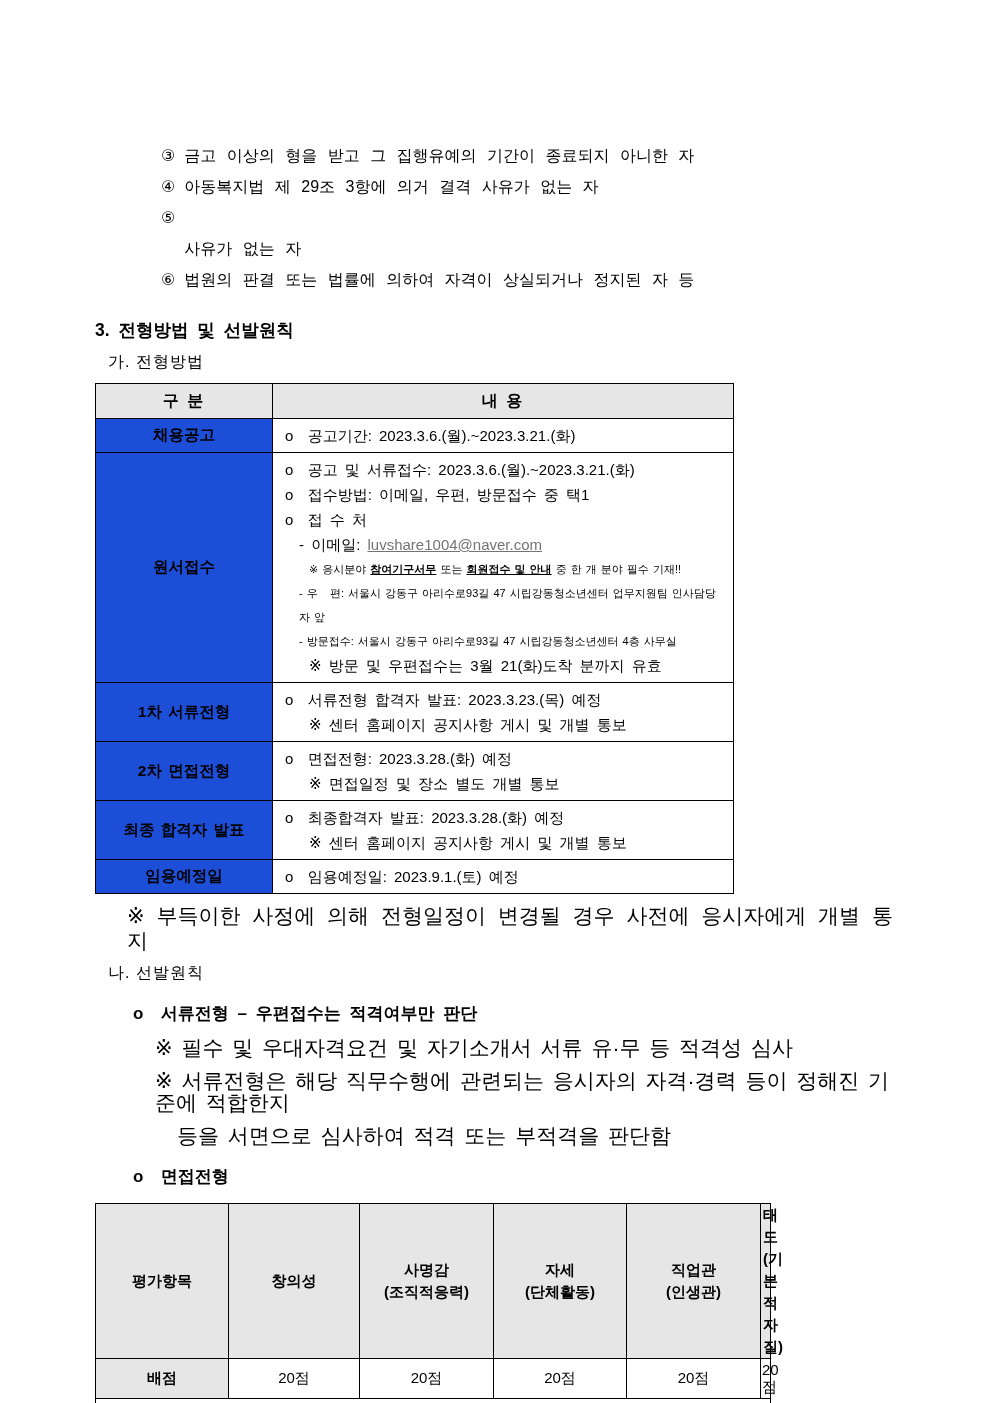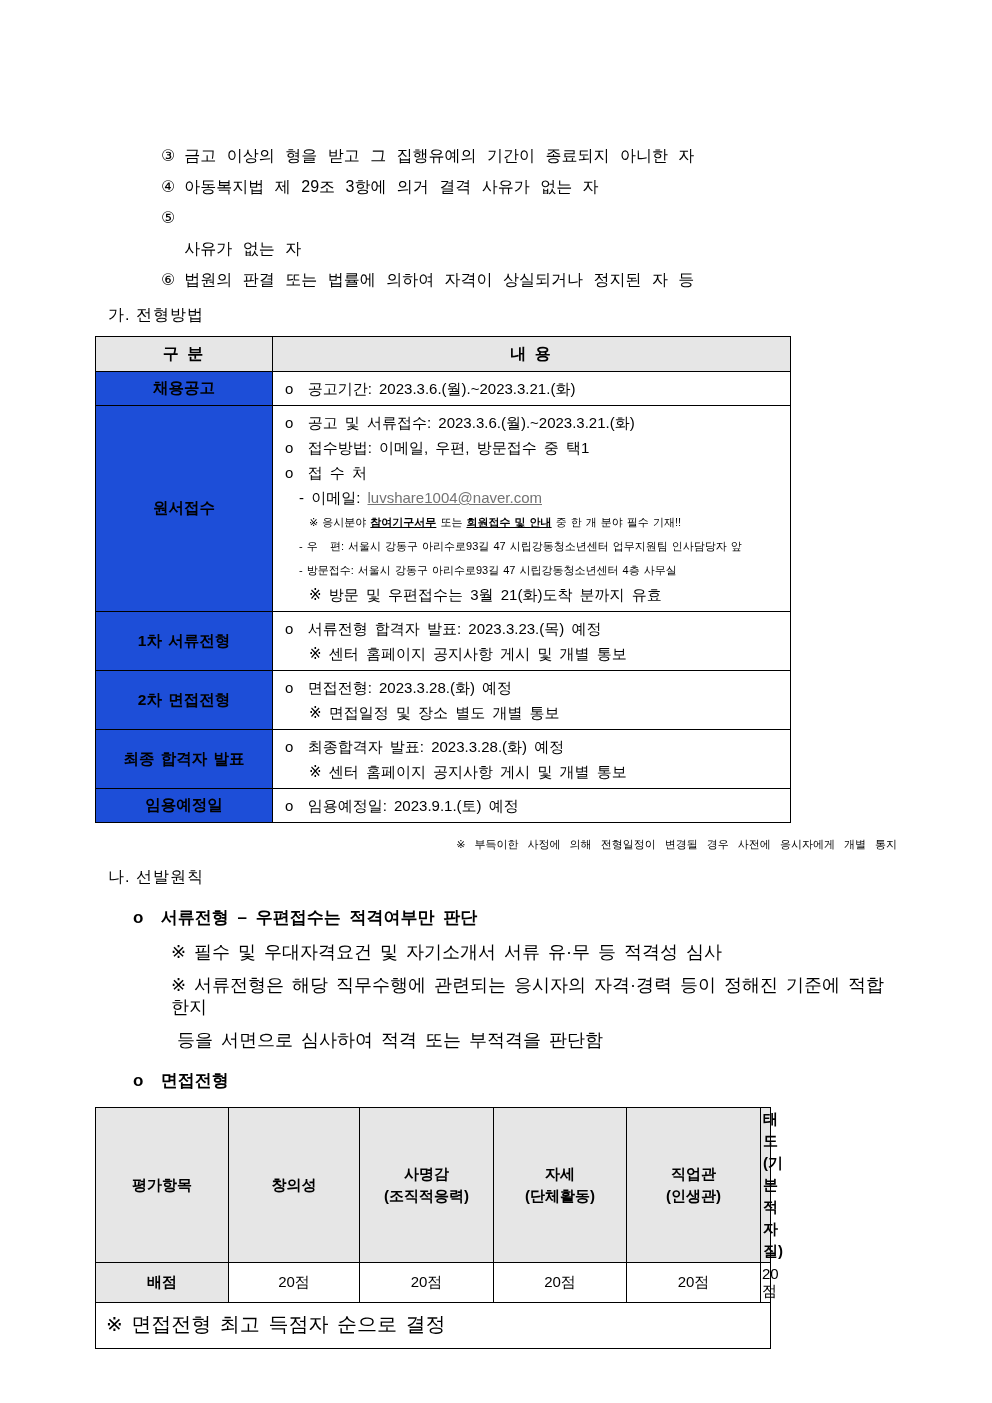--- a/index.html
+++ b/index.html
@@ -16,37 +16,37 @@
   .top-item{display:flex;font-size:16px;line-height:31px;word-spacing:6px;}
   .top-item .num{flex:0 0 auto;margin-right:9px;}
   .top-item .txt{flex:1 1 auto;white-space:pre-wrap;}
 
   
   .sec-title{margin:24px 0 0 0;font-size:17.5px;font-weight:bold;line-height:23px;word-spacing:4px;}
   .sub-title{margin:9px 0 0 13px;font-size:16px;line-height:22px;letter-spacing:1px;}
 
   
   table{border-collapse:collapse;table-layout:fixed;}
-  .t1{width:696px;margin-top:10px;}
+  .t1{width:639px;margin-top:10px;}
   .t1 th,.t1 td{border:1px solid #000;}
   .t1 .hdr{background:#e6e6e6;font-size:16px;font-weight:bold;text-align:center;height:32px;letter-spacing:2px;}
   .t1 .lbl{background:#1d4ed8;font-size:15.5px;font-weight:bold;text-align:center;vertical-align:middle;width:176px;word-spacing:2px;}
   .t1 .cnt{padding:4px 8px 4px 12px;vertical-align:middle;font-size:15px;line-height:25px;}
   .ln{white-space:pre-wrap;word-spacing:3px;}
   .ln.l1{margin-left:14px;}
   .ln.l2{margin-left:24px;}
   .ln.small{font-size:11px;line-height:24px;word-spacing:1px;}
   .bold-u{font-weight:bold;text-decoration:underline;}
   a.email{color:#737373;text-decoration:underline;cursor:pointer;}
 
   
-  .note{margin:9px 0 0 32px;font-size:11px;line-height:25px;word-spacing:6px;white-space:pre-wrap;text-align:right;}
+  .note{margin:9px 0 0 32px;font-size:21px;line-height:25px;word-spacing:6px;white-space:pre-wrap;}
   .sub-title-b{margin:9px 0 0 13px;font-size:16px;line-height:22px;letter-spacing:1px;}
   .o-heading{margin:18px 0 0 38px;font-size:17px;font-weight:bold;line-height:23px;word-spacing:4px;white-space:pre-wrap;}
-  .o-note{margin:12px 0 0 76px;font-size:18px;line-height:22px;word-spacing:3px;white-space:pre-wrap;}
+  .o-note{margin:12px 0 0 60px;font-size:21px;line-height:22px;word-spacing:3px;white-space:pre-wrap;}
   .o-note.wrap2{margin-top:11px;}
   .o-note.cont{margin-left:82px;margin-top:11px;}
 
   
   .t2{width:676px;margin-top:15px;}
   .t2 th,.t2 td{border:1px solid #000;}
   .t2 .h{background:#e6e6e6;font-weight:bold;font-size:15px;text-align:center;vertical-align:middle;height:56px;line-height:22px;padding:0 2px;}
   .t2 .h .sub{font-weight:bold;}
   .t2 .score-lbl{background:#e6e6e6;font-weight:bold;font-size:15px;text-align:center;height:37px;margin-left:48px;}
   .t2 .score{font-size:15px;text-align:center;height:37px;}
@@ -69,20 +69,21 @@
     <div class="top-item">
       <span class="num">⑤</span>
       <span class="txt"><br><span>사유가 없는 자</span></span>
     </div>
     <div class="top-item">
       <span class="num">⑥</span>
       <span class="txt">법원의 판결 또는 법률에 의하여 자격이 상실되거나 정지된 자 등</span>
     </div>
   </div>
 
+  <div class="sec-title">3. 전형방법 및 선발원칙</div>
   <div class="sub-title">가. 전형방법</div>
 
   <table class="t1">
     <colgroup>
         <col style="width:177px">
         <col>
       </colgroup>
     <tbody>
         <tr>
       <th class="hdr">구 분</th>

